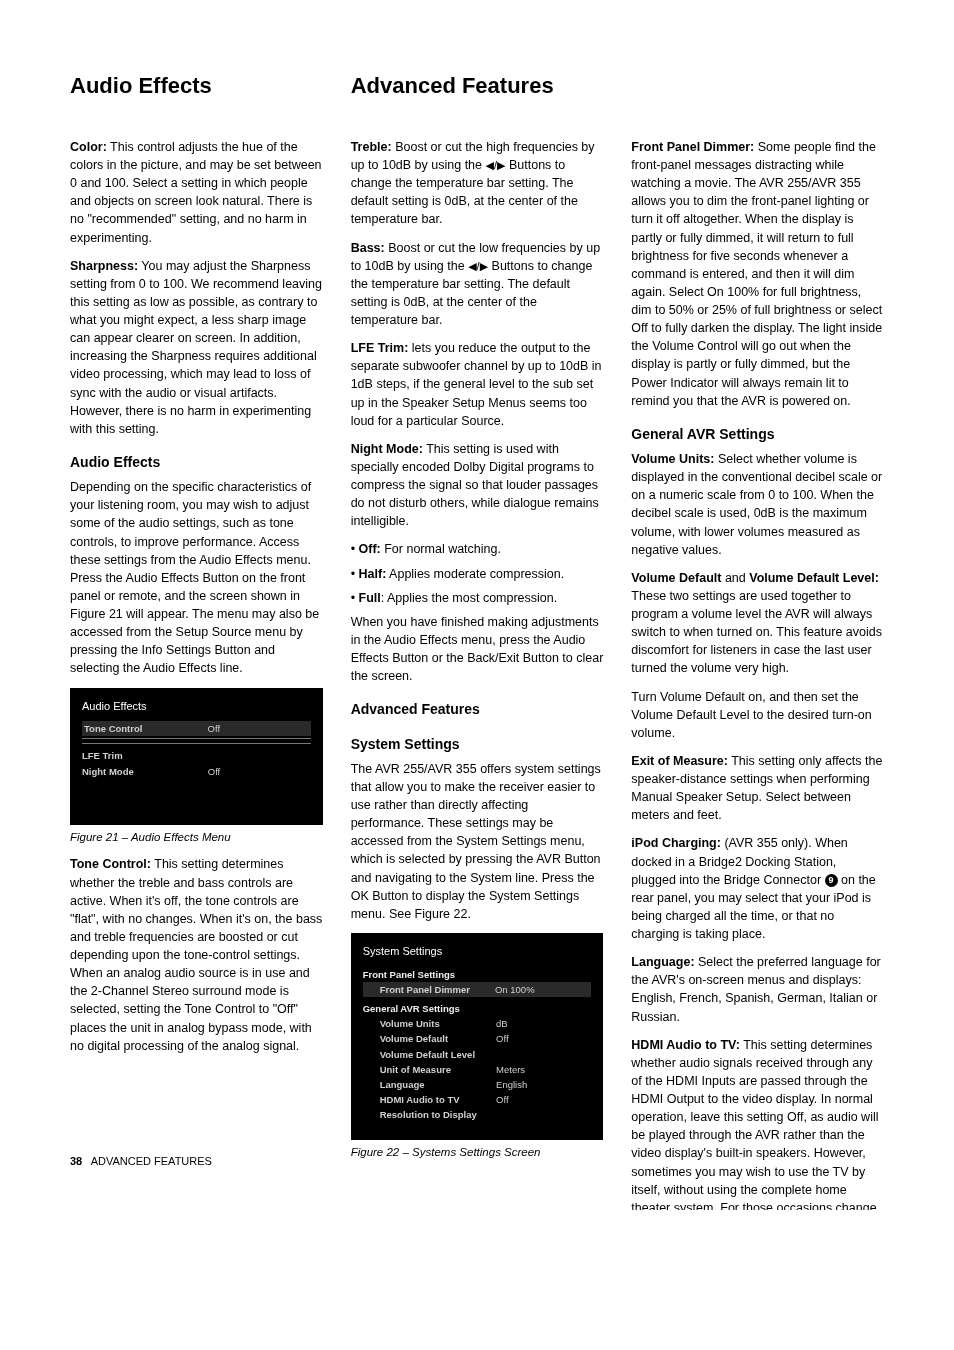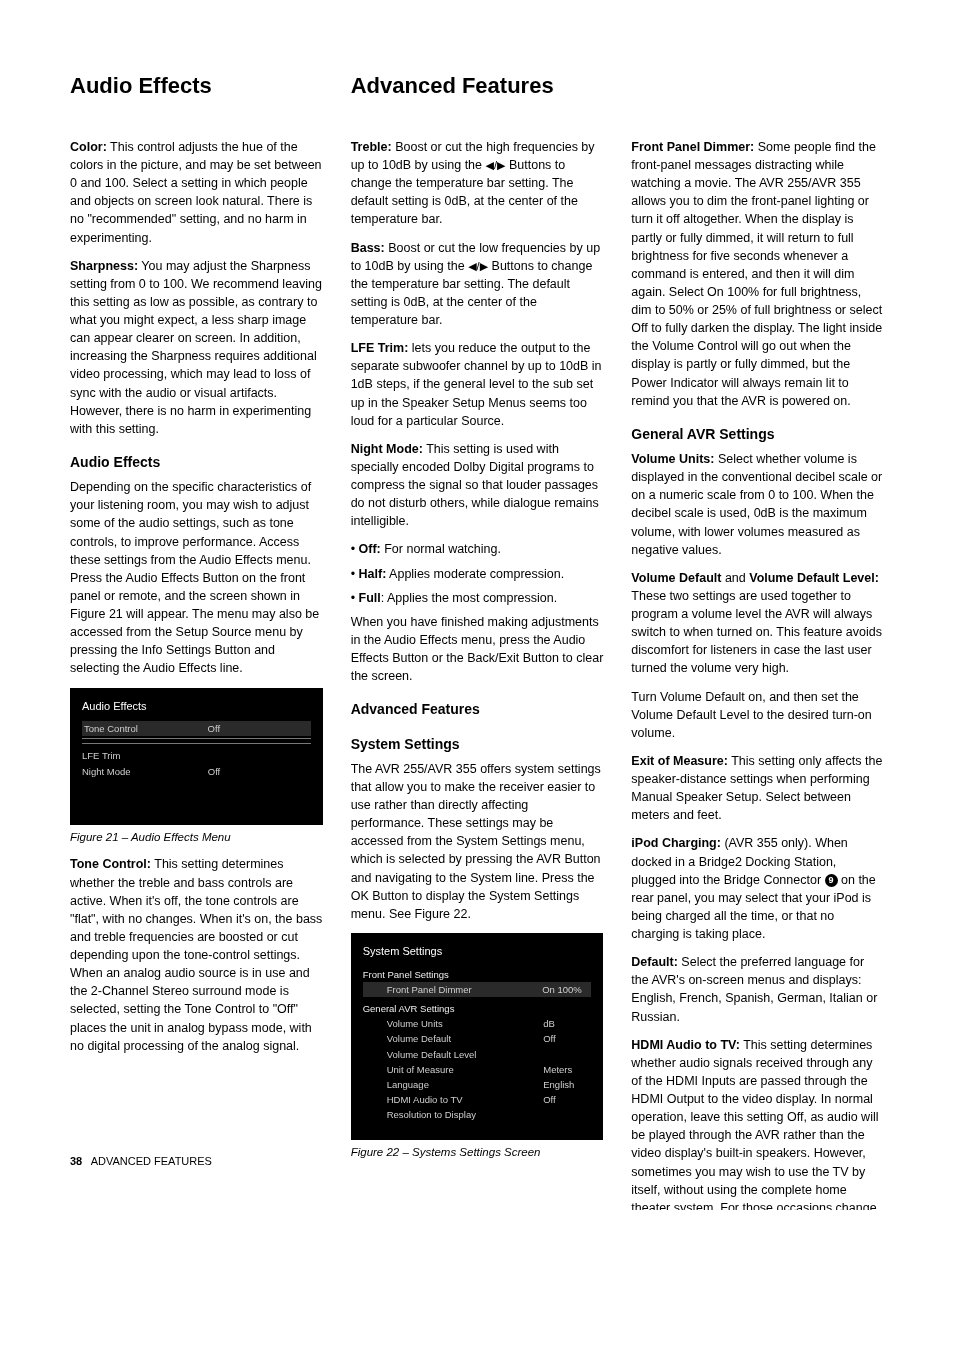--- a/index.html
+++ b/index.html
@@ -35,25 +35,25 @@
   .figure {
     background: #000;
     color: #fff;
     padding: 10px 12px 18px 12px;
     margin: 6px 0 4px 0;
     font-size: 10px;
     line-height: 1.6;
   }
   .figure .fig-title { color:#fff; font-size:11px; margin-bottom:6px; filter:blur(0.3px);}
   .figure .fig-row { display:flex; color:#cfcfcf; filter:blur(0.5px); font-size:9.5px;}
-  .figure .fig-row .k { flex:0 0 55%; }
+  .figure .fig-row .k { flex:0 0 55%;font-weight:bold; }
   .figure .fig-row .v { flex:1; }
   .figure .hr { border-top:1px solid #777; margin:2px 0 4px 0; }
   .figure .hl { background:#2a2a2a; padding:0 2px;}
-  .figure .sub-indent { padding-left:24px;gap:44px;}
+  .figure .sub-indent { padding-left:17px;}
   .caption { font-style: italic; font-size: 11.5px; margin: 4px 0 10px 0; }
   .nav-icon { display:inline-block; font-size:11px; line-height:1; vertical-align:baseline;}
   .circled { display:inline-block; width:13px; height:13px; border-radius:50%; background:#000; color:#fff; text-align:center; font-size:9px; line-height:13px; vertical-align:middle; font-weight:700;}
   .footer {
     position:absolute;
     bottom:40px;
     left:70px;
     font-size:11px;
   }
   .footer .pn { font-weight:700; margin-right:6px;}
@@ -160,21 +160,21 @@
     </div>
 
     <div class="col">
       <p><span class="bold-run">Front Panel Dimmer:</span><span> Some people find the front-panel messages distracting while watching a movie. The AVR 255/AVR 355 allows you to dim the front-panel lighting or turn it off altogether. When the display is partly or fully dimmed, it will return to full brightness for five seconds whenever a command is entered, and then it will dim again. Select On 100% for full brightness, dim to 50% or 25% of full brightness or select Off to fully darken the display. The light inside the Volume Control will go out when the display is partly or fully dimmed, but the Power Indicator will always remain lit to remind you that the AVR is powered on.</span></p>
       <h2 class="sub">General AVR Settings</h2>
       <p><span class="bold-run">Volume Units:</span><span> Select whether volume is displayed in the conventional decibel scale or on a numeric scale from 0 to 100. When the decibel scale is used, 0dB is the maximum volume, with lower volumes measured as negative values.</span></p>
       <p><span class="bold-run">Volume Default</span><span> and </span><span class="bold-run">Volume Default Level:</span><span> These two settings are used together to program a volume level the AVR will always switch to when turned on. This feature avoids discomfort for listeners in case the last user turned the volume very high.</span></p>
       <p>Turn Volume Default on, and then set the Volume Default Level to the desired turn-on volume.</p>
       <p><span class="bold-run">Exit of Measure:</span><span> This setting only affects the speaker-distance settings when performing Manual Speaker Setup. Select between meters and feet.</span></p>
       <p><span class="bold-run">iPod Charging:</span><span> (AVR 355 only). When docked in a Bridge2 Docking Station, plugged into the Bridge Connector </span><span class="circled">9</span><span> on the rear panel, you may select that your iPod is being charged all the time, or that no charging is taking place.</span></p>
-      <p><span class="bold-run">Default:</span><span> Select the preferred language for the AVR's on-screen menus and displays: English, French, Spanish, German, Italian or Russian.</span></p>
+      <p><span class="bold-run">Language:</span><span> Select the preferred language for the AVR's on-screen menus and displays: English, French, Spanish, German, Italian or Russian.</span></p>
       <p><span class="bold-run">HDMI Audio to TV:</span><span> This setting determines whether audio signals received through any of the HDMI Inputs are passed through the HDMI Output to the video display. In normal operation, leave this setting Off, as audio will be played through the AVR rather than the video display's built-in speakers. However, sometimes you may wish to use the TV by itself, without using the complete home theater system. For those occasions change this setting to On. You may always mute the TV's speakers when using the AVR for audio.</span></p>
     </div>
   </div>
 
   <div class="footer">
     <span class="pn">38</span>
     <span>ADVANCED FEATURES</span>
   </div>
 </div>
 

